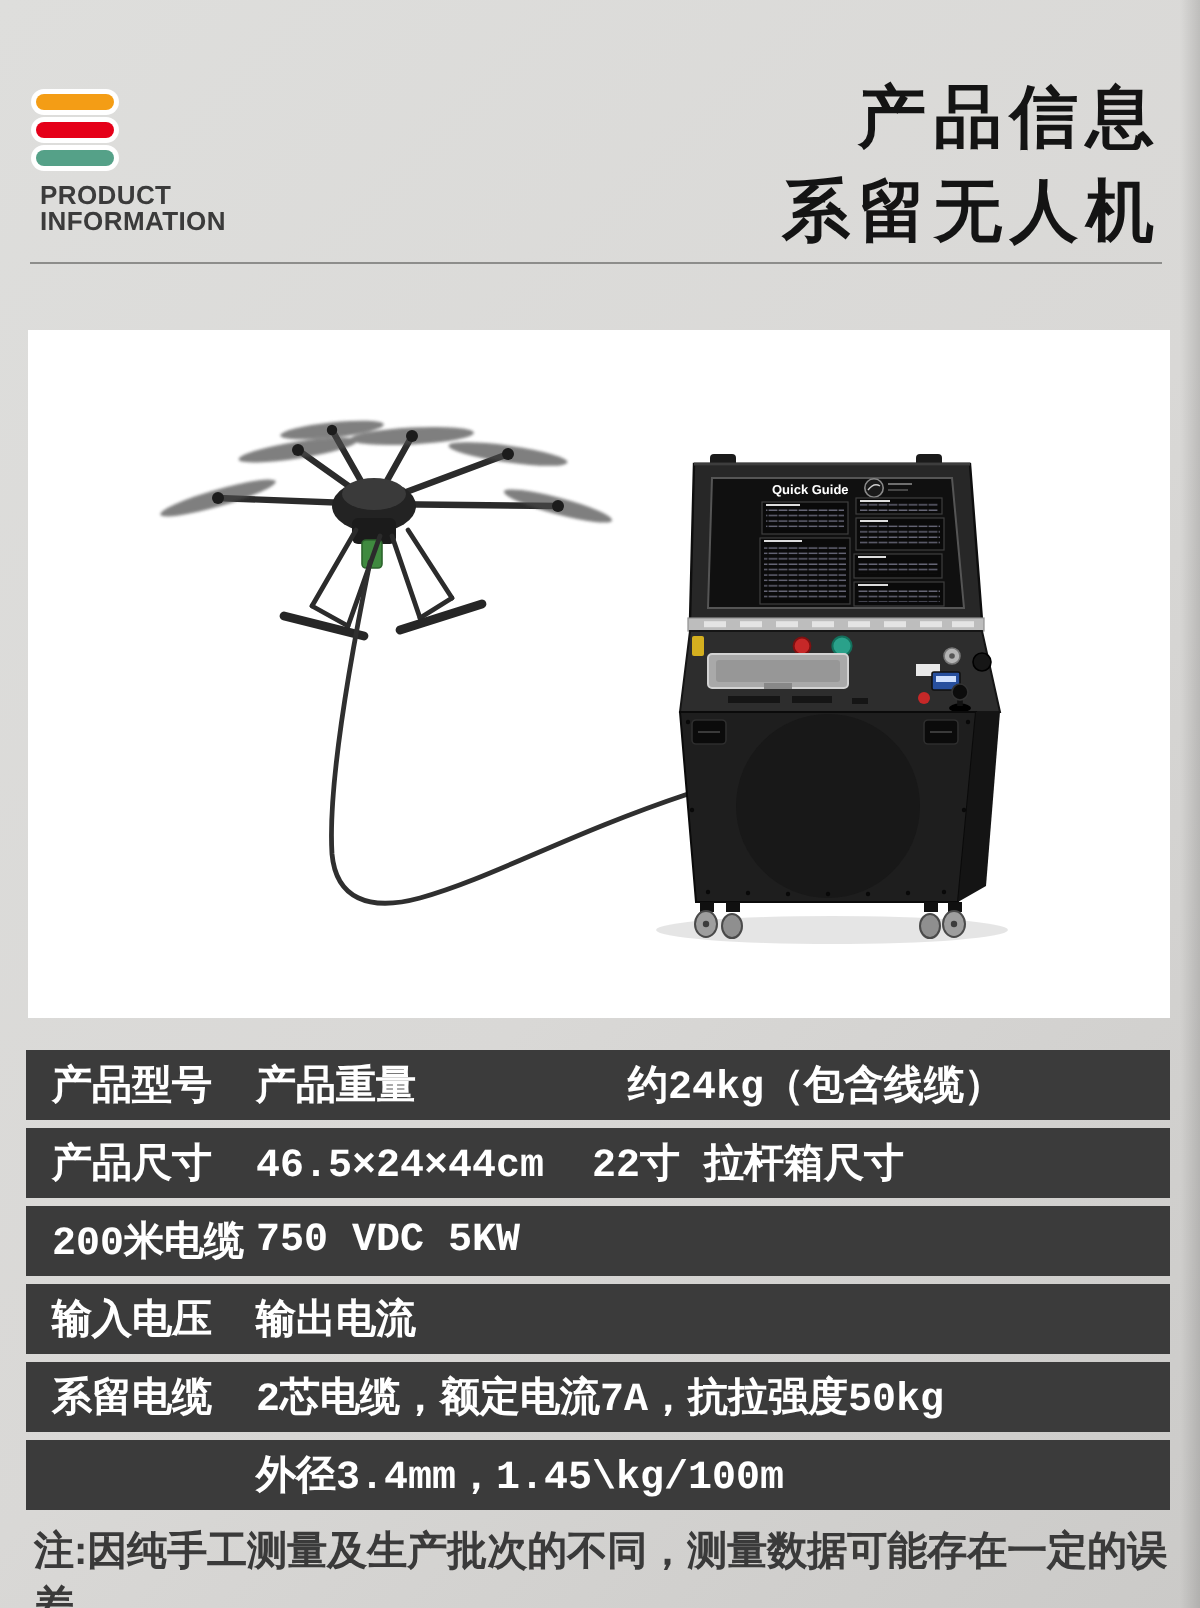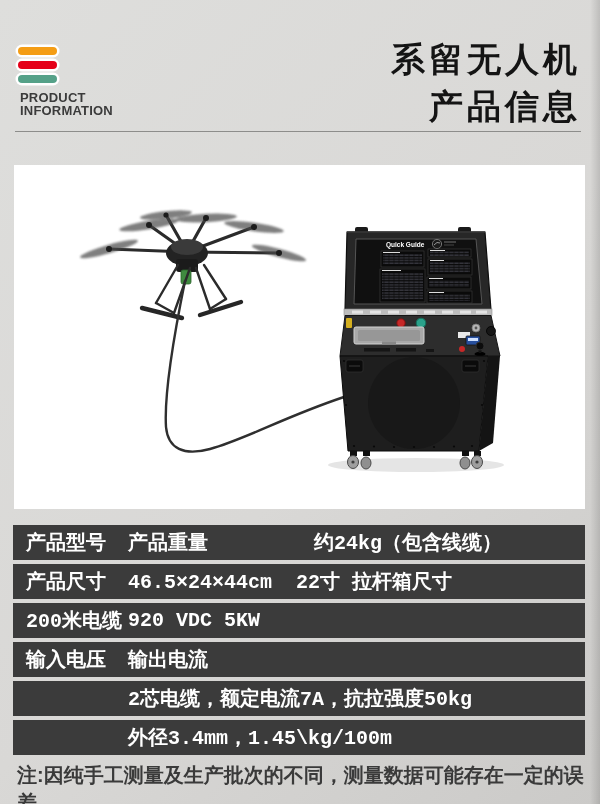--- a/index.html
+++ b/index.html
@@ -40,22 +40,22 @@
 <div class="page">
 
   <div class="bar bar1"></div>
   <div class="bar bar2"></div>
   <div class="bar bar3"></div>
   <div class="tagline">
     <div>PRODUCT</div>
     <div>INFORMATION</div>
   </div>
   <div class="title">
+    <div>产品信息</div>
     <div>系留无人机</div>
-    <div>产品信息</div>
   </div>
   <div class="divider"></div>
 
   <div class="figure-panel">
     <svg width="571" height="344" viewBox="0 0 571 344">
       <defs>
         <pattern id="tl" width="5" height="2.7" patternUnits="userSpaceOnUse">
           <line x1="0.3" y1="1" x2="4.7" y2="1" stroke="#8a8aa0" stroke-width="0.6" opacity="0.85"></line>
         </pattern>
         <filter id="pb" x="-30%" y="-200%" width="160%" height="500%">
@@ -231,27 +231,28 @@
       <span>产品型号</span>
       <span>产品重量</span>
       <span>约24kg（包含线缆）</span>
     </div>
     <div class="spec-row">
       <span>产品尺寸</span>
       <span class="wide">46.5×24×44cm  22寸 拉杆箱尺寸</span>
     </div>
     <div class="spec-row">
       <span>200米电缆</span>
-      <span>920 VDC 5KW</span>
+      <span>750 VDC 5KW</span>
     </div>
     <div class="spec-row">
       <span>输入电压</span>
       <span>输出电流</span>
     </div>
     <div class="spec-row">
+      <span>系留电缆</span>
       <span class="wide">2芯电缆，额定电流7A，抗拉强度50kg</span>
     </div>
     <div class="spec-row">
       <span></span>
       <span class="wide">外径3.4mm，1.45\kg/100m</span>
     </div>
   </div>
 
   <div class="footnote">注:因纯手工测量及生产批次的不同，测量数据可能存在一定的误差</div>
 

